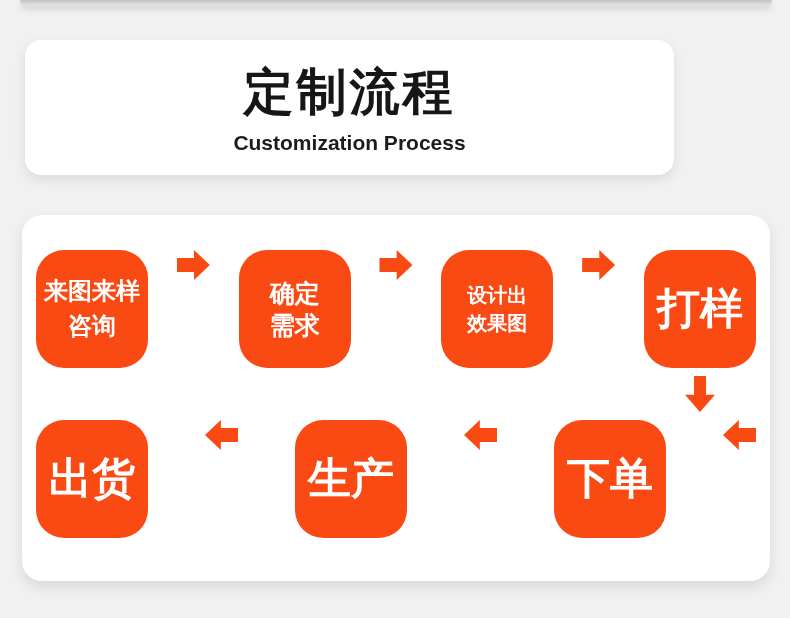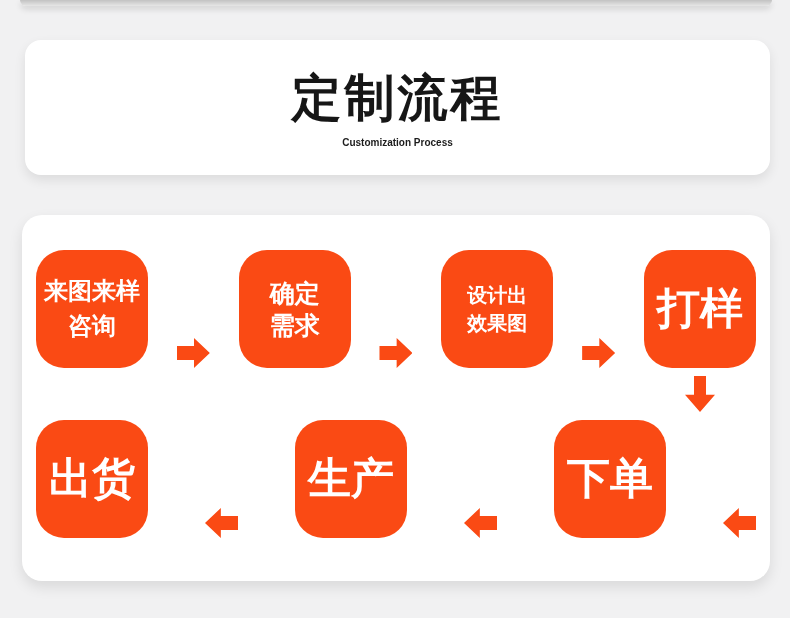--- a/index.html
+++ b/index.html
@@ -13,41 +13,41 @@
     font-family:"Liberation Sans","DejaVu Sans",sans-serif;
   }
   
   .top-strip {
     position:absolute; top:0; left:20px; right:18px; height:6px;
     background:linear-gradient(180deg,#c2c2c2,#e6e6e6);
     border-radius:0 0 10px 10px;
     box-shadow:0 3px 6px rgba(0,0,0,0.14);
   }
   .title-card {
-    position:absolute; left:25px; top:40px; width:745px; height:135px;
+    position:absolute; left:25px; top:40px; width:649px; height:135px;
     background:var(--card); border-radius:16px;
     box-shadow:0 5px 12px rgba(0,0,0,0.09);
     display:flex; flex-direction:column; align-items:center; justify-content:center;
     padding-top:4px;
   }
   .title {
     font-size:50px; font-weight:bold; letter-spacing:3px;
     color:var(--ink); line-height:1.1;
   }
   .subtitle {
-    margin-top:11px; font-size:10px; font-weight:600; color:#1c1c1c;
+    margin-top:11px; font-size:21px; font-weight:600; color:#1c1c1c;
   }
   .flow-card {
     position:absolute; left:22px; top:215px; width:748px; height:366px;
     background:var(--card); border-radius:20px;
     box-shadow:0 6px 14px rgba(0,0,0,0.10);
     padding:35px 14px 0;
   }
   .flow-row {
-    display:flex; justify-content:space-between; align-items:flex-end;
+    display:flex; justify-content:space-between; align-items:flex-start;
   }
   .step-box {
     width:112px; height:118px;
     background:var(--accent);
     border-radius:28px;
     display:flex; align-items:center; justify-content:center;
     color:#ffffff; font-weight:bold; text-align:center;
     white-space:pre-line;
   }
   .fs-sm { font-size:24px; line-height:1.45; }

